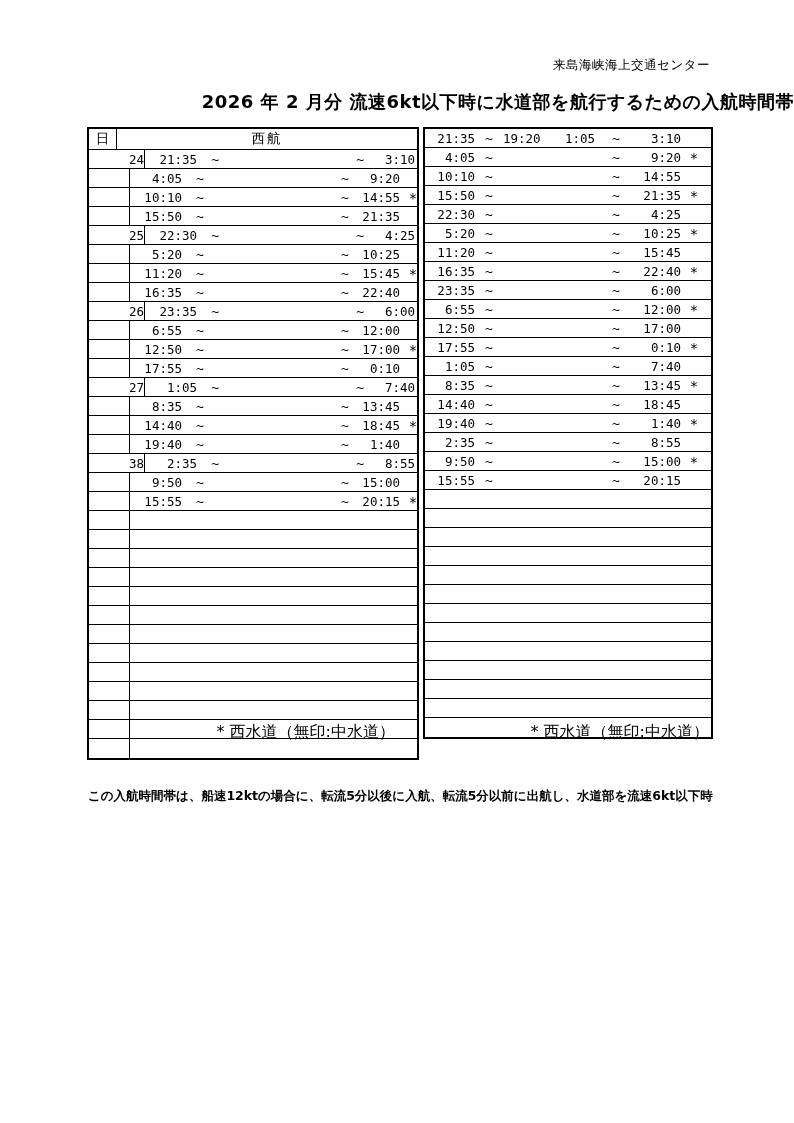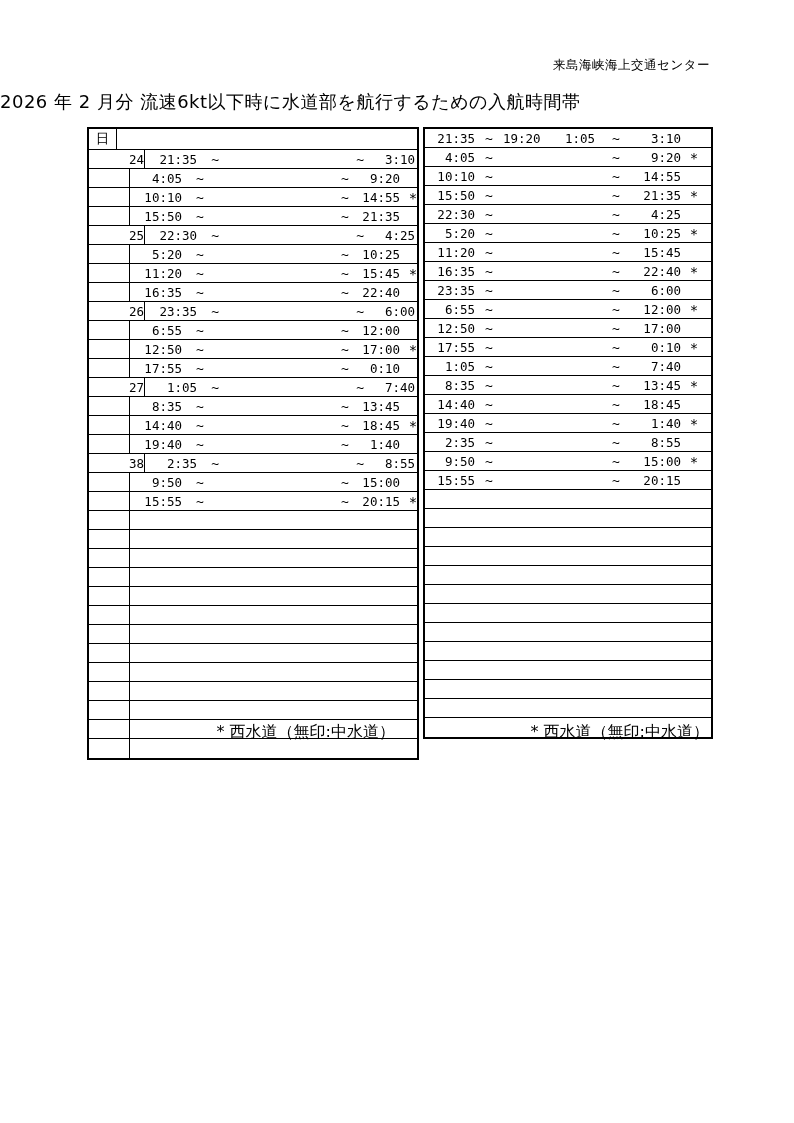--- a/index.html
+++ b/index.html
@@ -1,20 +1,20 @@
 <!DOCTYPE html>
 <html><head>
 <meta charset="utf-8">
 <style>
   html,body{margin:0;padding:0;background:#fff;}
   .page{position:relative;width:794px;height:1123px;background:#ffffff;color:#000;
         font-family:"DejaVu Sans",sans-serif;overflow:hidden;}
   .org{position:absolute;top:57px;right:84px;font-size:12.5px;letter-spacing:.5px;text-align:center;}
-  .title{position:absolute;top:90px;left:0;width:100%;text-align:left;
-         font-size:18px;font-weight:normal;letter-spacing:.5px;white-space:nowrap;}
+  .title{position:absolute;top:90px;left:0;width:100%;text-align:right;
+         font-size:18px;font-weight:bold;letter-spacing:.5px;white-space:nowrap;}
   .tables{position:absolute;left:87px;top:127px;width:622px;}
   .tbl{position:absolute;top:0;border:2px solid #000;background:#fff;}
   .tbl.west{left:0;width:328px;}
   .tbl.east{left:336px;width:286px;}
   .hdr-row{display:flex;height:21px;box-sizing:border-box;border-bottom:1px solid #000;align-items:stretch;}
   .hdr-day{width:27px;border-right:1px solid #000;display:flex;align-items:center;justify-content:center;
            font-size:13.5px;}
   .hdr-label{flex:1;display:flex;align-items:center;justify-content:center;font-size:13.5px;letter-spacing:2px;}
   .row{display:flex;height:19px;box-sizing:border-box;border-bottom:1px solid #000;align-items:stretch;}
   .row:last-child{border-bottom:none;}
@@ -48,20 +48,21 @@
 <body>
 
 <div class="page">
   <div class="org">来島海峡海上交通センター</div>
   <div class="title">2026 年  2 月分 流速6kt以下時に水道部を航行するための入航時間帯</div>
 
   <div class="tables">
     <div class="tbl west">
       <div class="hdr-row">
         <div class="hdr-day">日</div>
+        <div class="hdr-label">西航</div>
       </div>
       <div id="west-body">
           <div class="row">
             <div class="day-cell">24</div>
             <div class="times west-t">
               <span class="c c0">21:35</span>
               <span class="c c1">~</span>
               <span class="c c2"></span>
               <span class="c c3"></span>
               <span class="c c4">~</span>
@@ -799,14 +800,15 @@
             </div>
           </div>
         </div>
     </div>
   </div>
 
   <div class="footnote fn-west">* 西水道（無印:中水道）</div>
   <div class="footnote fn-east">* 西水道（無印:中水道）</div>
 
   <div class="note">
+    <div>この入航時間帯は、船速12ktの場合に、転流5分以後に入航、転流5分以前に出航し、水道部を流速6kt以下時</div>
   </div>
 </div>
 
 </body></html>

